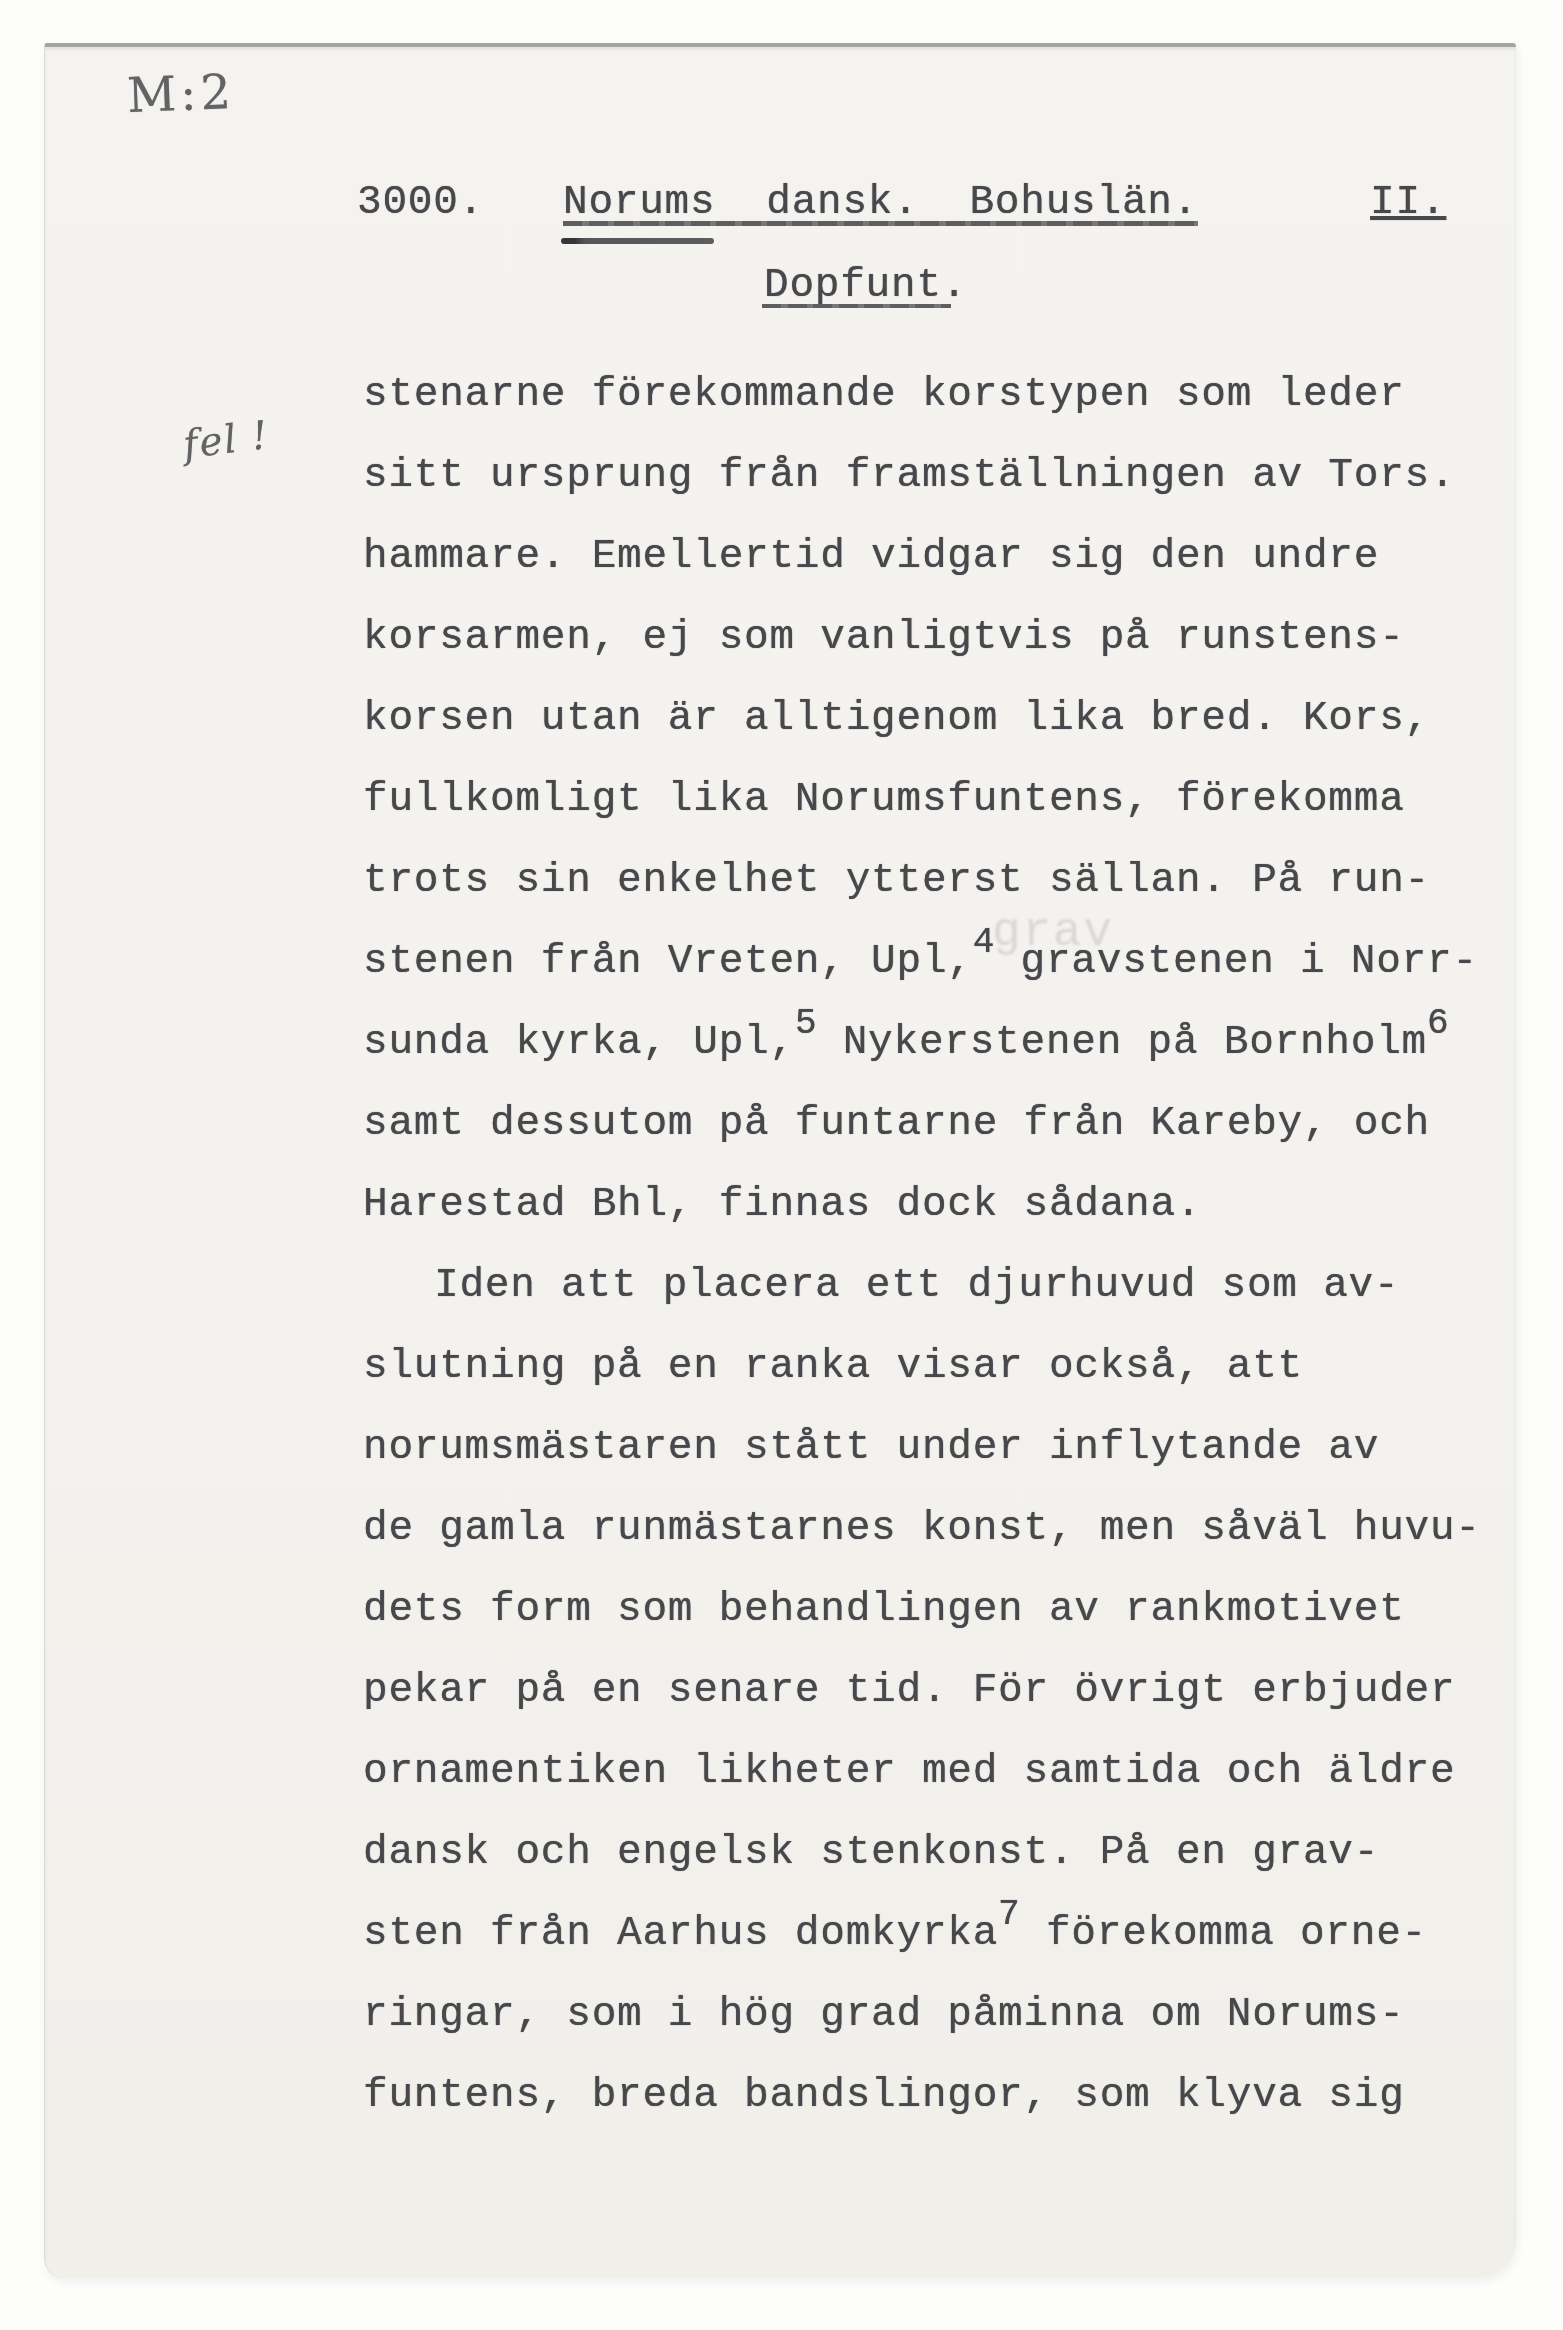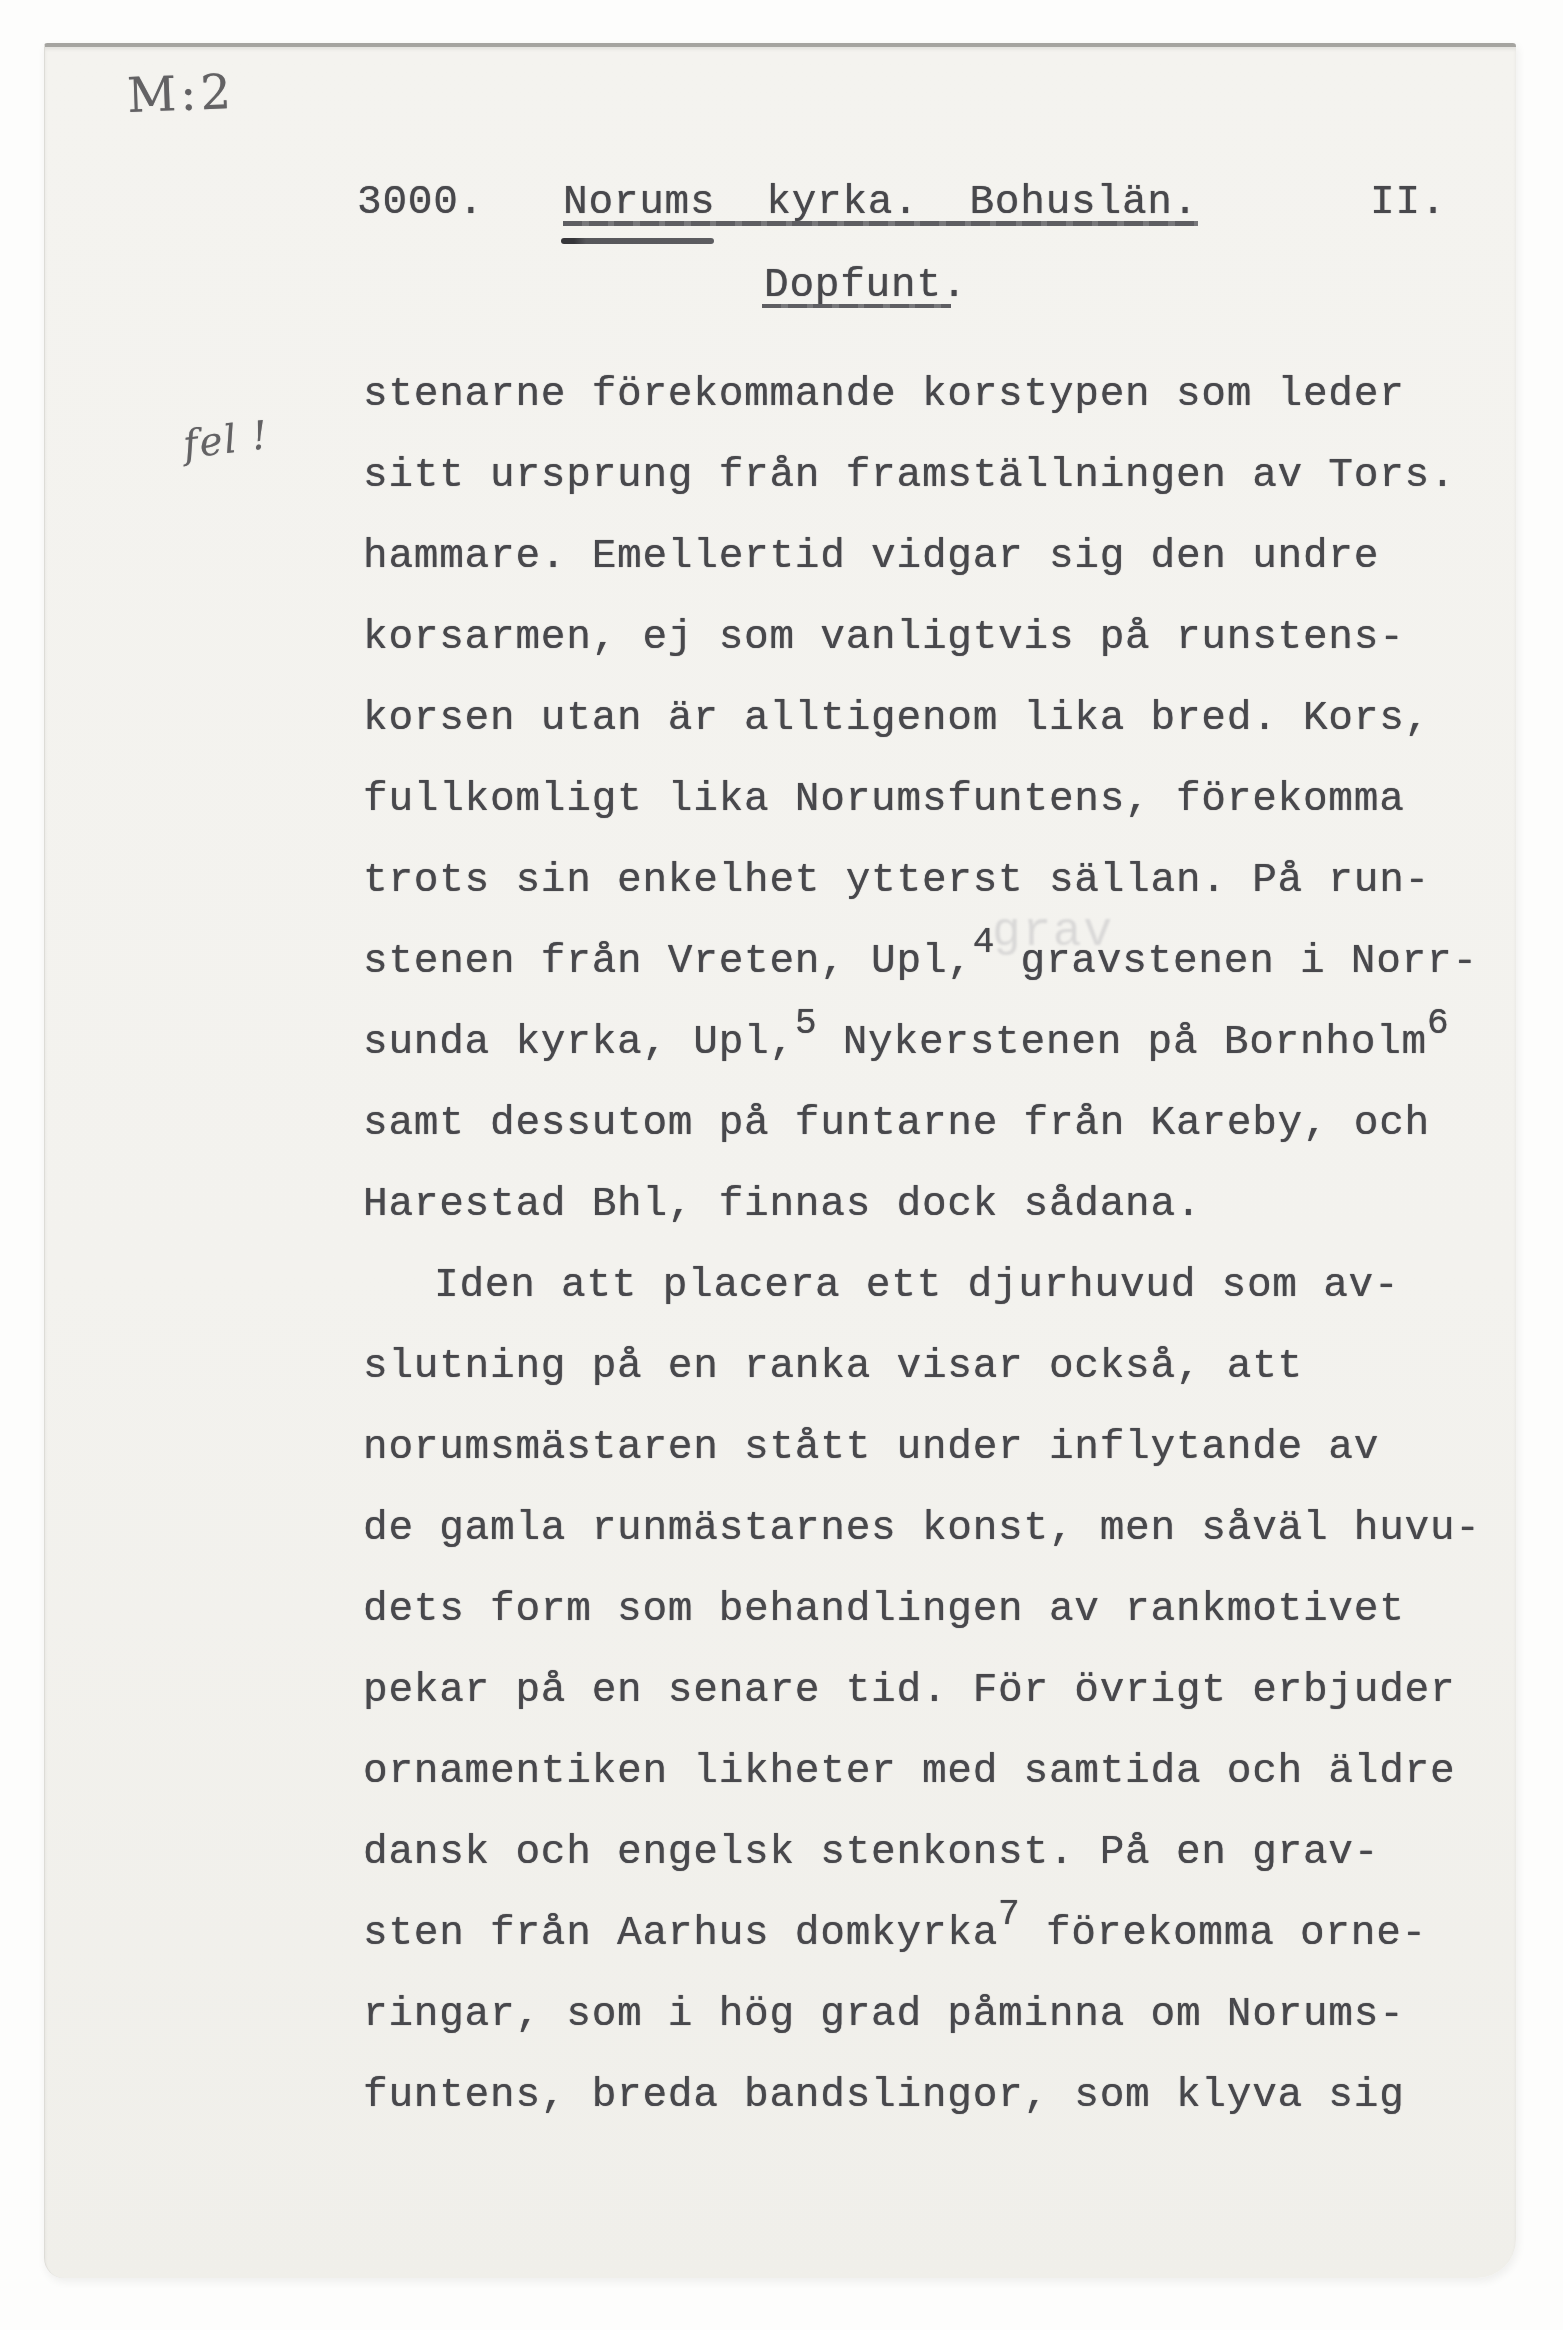--- a/index.html
+++ b/index.html
@@ -44,21 +44,21 @@
   }
 
   .margin-note{
     position:absolute;left:138px;top:370px;
     font-size:39px;font-style:italic;letter-spacing:1.6px;
     transform:rotate(-7deg);
   }
 
   .hdr-number{position:absolute;left:312px;top:132px;}
   .hdr-title{position:absolute;left:518px;top:132px;}
-  .hdr-roman{position:absolute;left:1325px;top:132px;}
+  .hdr-roman{position:absolute;left:1325px;top:132px;text-decoration:underline;}
   .subtitle{position:absolute;left:719px;top:215px;}
 
   .u-line{
     position:absolute;height:5px;opacity:.92;
     background:repeating-linear-gradient(90deg,#515156 0px,#515156 19px,#6d6d71 19px,#6d6d71 25.5px);
   }
   .u-title{left:518px;top:174px;width:635px;}
   .u-subtitle{left:717px;top:257px;width:189px;height:4.1px;}
 
   .dash-stroke{
@@ -86,21 +86,21 @@
 </head>
 <body>
 
 <div class="scan">
   <div class="paper">
 
     <div class="hand corner-mark">M:2</div>
 
     <div class="type hdr-number">3000.</div>
 
-    <div class="type hdr-title">Norums  kyrka.  Bohuslän.</div>
+    <div class="type hdr-title">Norums  dansk.  Bohuslän.</div>
 
     <div class="type hdr-roman">II.</div>
 
     <div class="u-line u-title"></div>
     <div class="dash-stroke"></div>
 
     <div class="type subtitle">Dopfunt.</div>
 
     <div class="u-line u-subtitle"></div>
 

